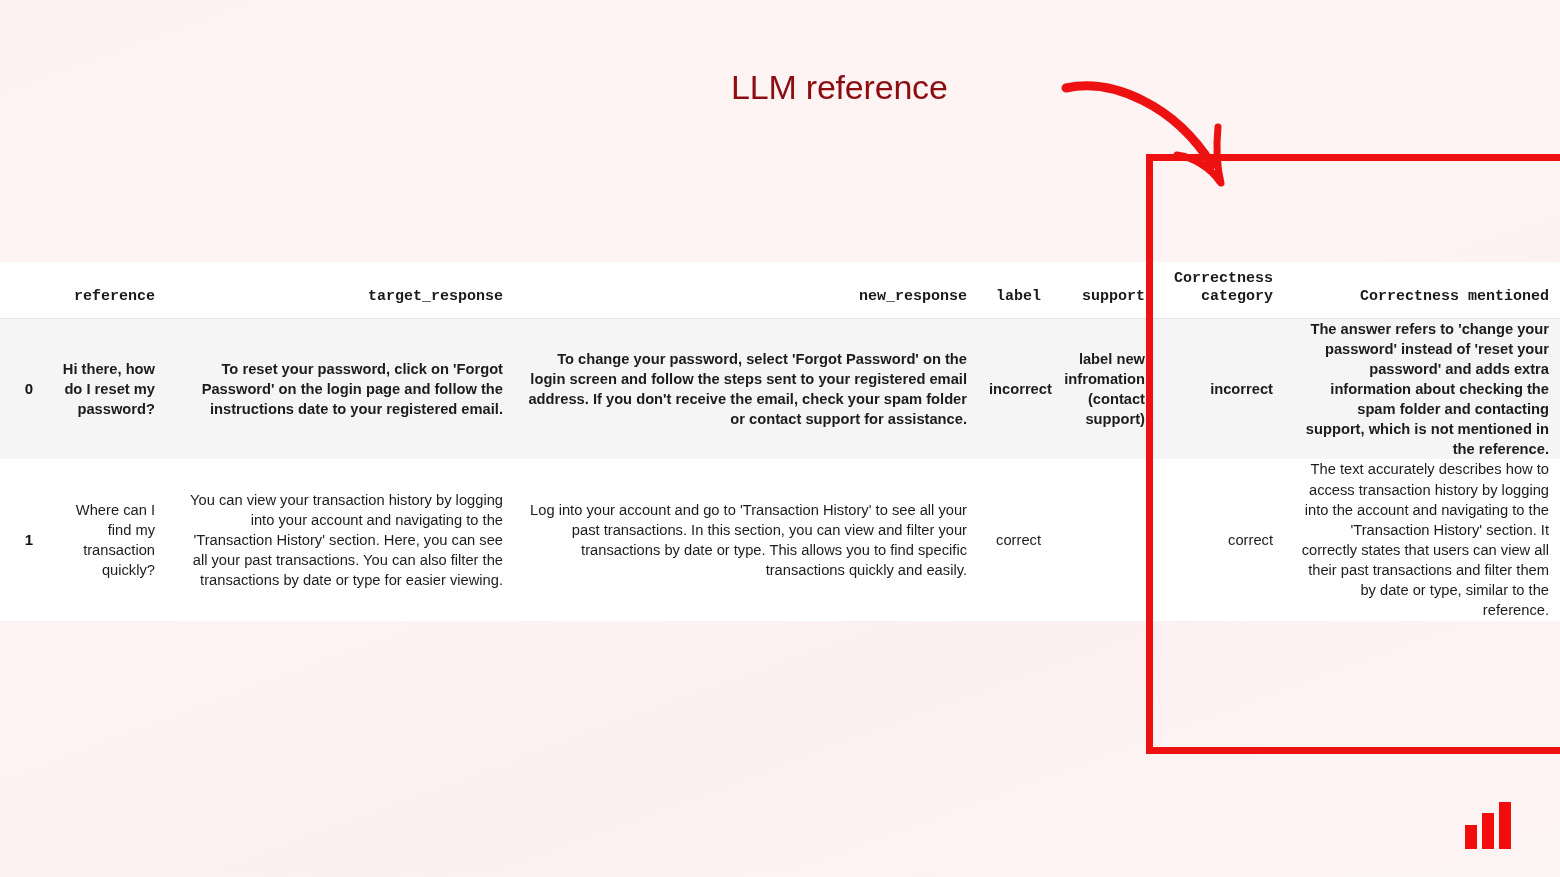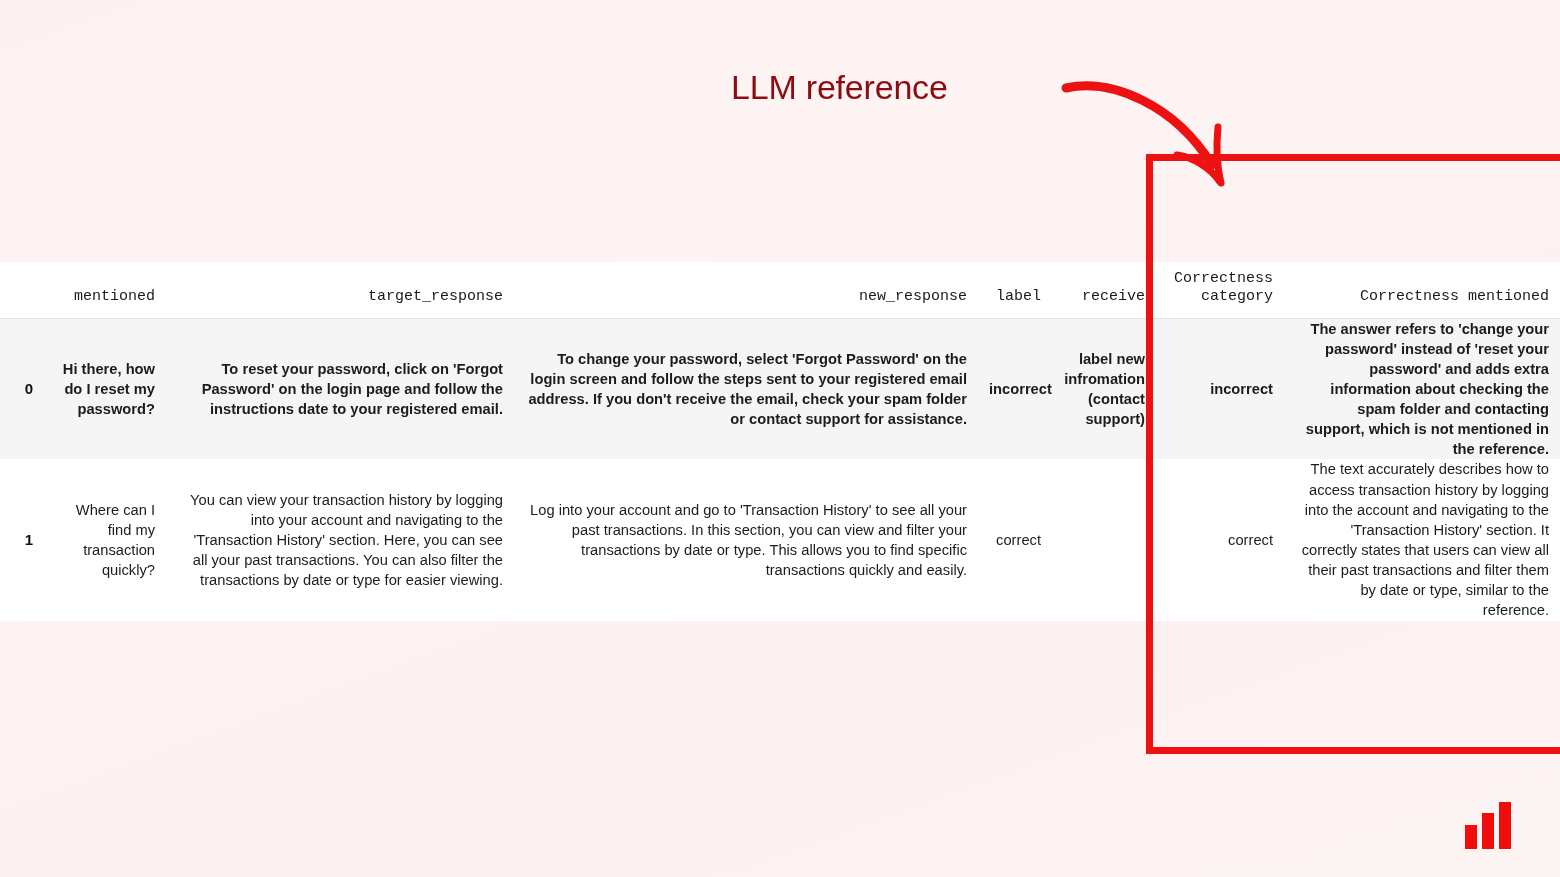--- a/index.html
+++ b/index.html
@@ -70,21 +70,21 @@
   table.df td {
     padding: 0 11px;
     vertical-align: middle;
     text-align: right;
     border: none;
   }
   table.df thead th {
     height: 56px;
     font-family: "Liberation Mono", monospace;
     font-size: 15px;
-    font-weight: 400;
+    font-weight: 700;
     color: #1a1a1a;
     background: #ffffff;
     vertical-align: bottom;
     padding-bottom: 11px;
     line-height: 1.22;
     border-bottom: 1px solid #e3e3e3;
   }
   table.df thead th.idx-col { width: 44px; }
   table.df tbody td.idx-col {
     font-family: "Liberation Sans", sans-serif;
@@ -157,25 +157,25 @@
 <svg id="annotation-arrow" viewBox="0 0 260 150" xmlns="http://www.w3.org/2000/svg">
   <path d="M 26 33 C 72 23, 135 50, 172 110" fill="none" stroke="#ee1111" stroke-width="9" stroke-linecap="round"></path>
   <path d="M 178 72 C 176 92, 176 108, 181 128 C 170 112, 152 102, 137 100 C 152 102, 168 110, 180 127" fill="#ee1111" stroke="#ee1111" stroke-width="7" stroke-linejoin="round" stroke-linecap="round"></path>
 </svg>
 
 <div id="table-wrap">
   <table class="df">
     <thead>
       <tr>
         <th class="c-idx idx-col"></th>
-        <th class="c-question">mentioned</th>
+        <th class="c-question">reference</th>
         <th class="c-target">target_response</th>
         <th class="c-new">new_response</th>
         <th class="c-label">label</th>
-        <th class="c-comment">receive</th>
+        <th class="c-comment">support</th>
         <th class="c-cat">Correctness category</th>
         <th class="c-reason">Correctness mentioned</th>
       </tr>
     </thead>
     <tbody>
       <tr class="row-even">
         <td class="c-idx idx-col">0</td>
         <td class="c-question">Hi there, how do I reset my password?</td>
         <td class="c-target">To reset your password, click on 'Forgot Password' on the login page and follow the instructions date to your registered email.</td>
         <td class="c-new">To change your password, select 'Forgot Password' on the login screen and follow the steps sent to your registered email address. If you don't receive the email, check your spam folder or contact support for assistance.</td>

